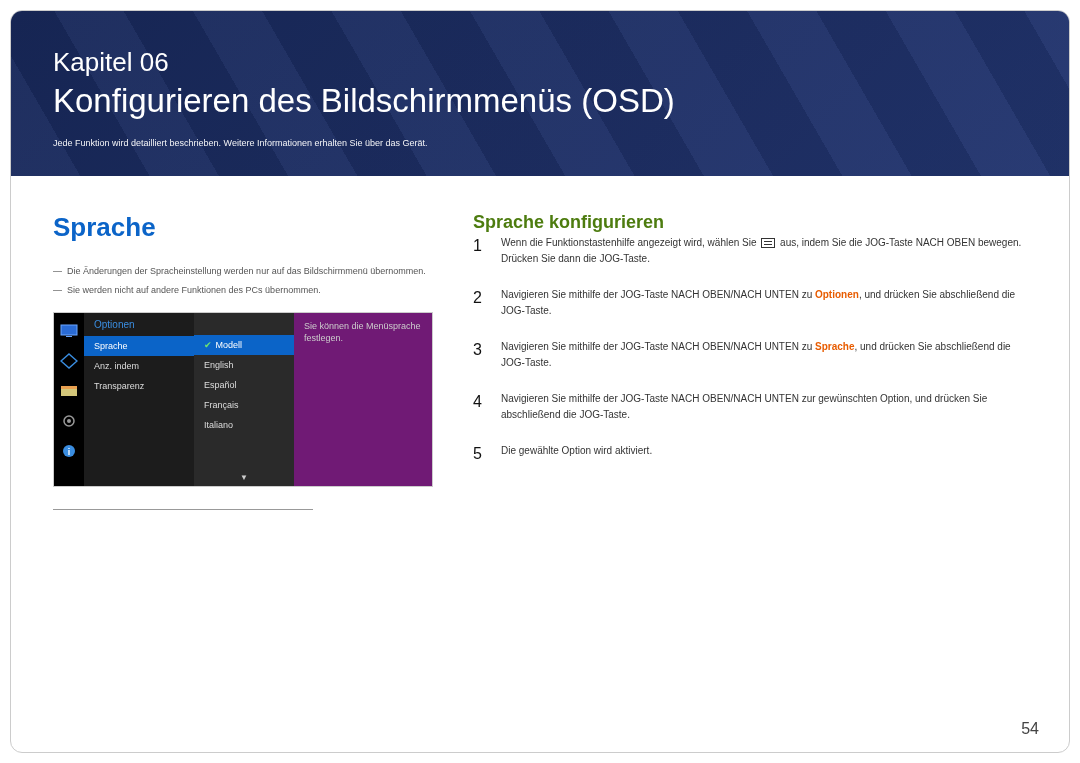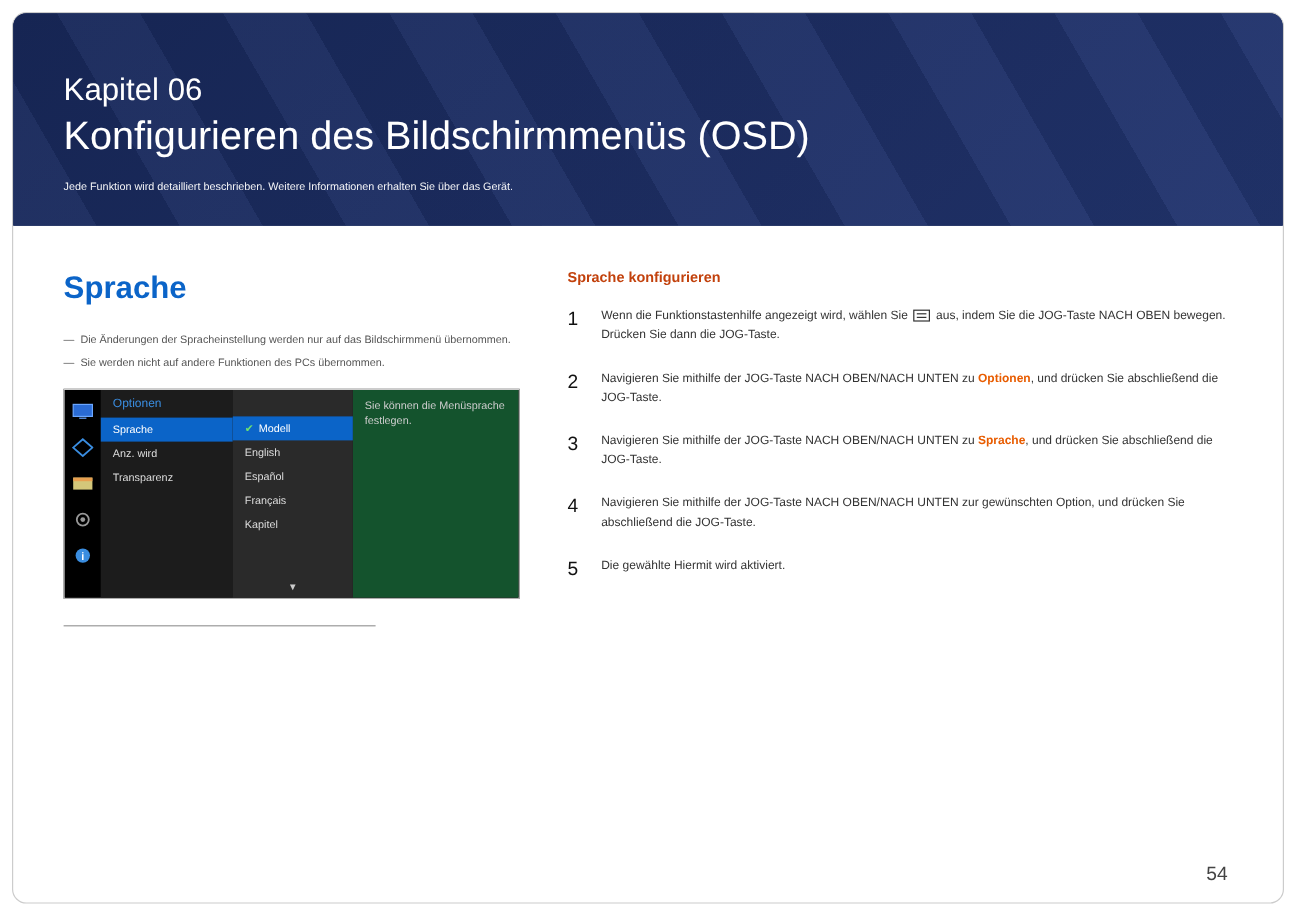--- a/index.html
+++ b/index.html
@@ -14,23 +14,24 @@
   .page-border {
     position: absolute;
     top: 10px; left: 10px; right: 10px; bottom: 10px;
     border: 1px solid #ccc;
     border-radius: 12px;
     overflow: hidden;
   }
   .header {
     background: linear-gradient(135deg, #1a2d5c 0%, #1a2d5c 50%, #2a3d6c 50%, #2a3d6c 60%, #1a2d5c 60%);
     background-color: #1a2d5c;
-    padding: 48px 42px 28px 42px;
+    padding: 36px 42px 28px 42px;
     color: #fff;
     position: relative;
+    border-radius: 23px;
   }
   .header::before {
     content: "";
     position: absolute;
     inset: 0;
     background: 
       repeating-linear-gradient(60deg, rgba(255,255,255,0.03) 0 60px, rgba(0,0,0,0.08) 60px 120px),
       linear-gradient(135deg, #18285a, #22356f);
     z-index: 0;
   }
@@ -45,21 +46,21 @@
   }
   .col-left { width: 380px; flex-shrink: 0; }
   .col-right { flex: 1; }
   .h2-blue { color: #0b64c8; font-size: 26px; font-weight: 700; margin-bottom: 22px; }
   .desc { font-size: 10px; color: #333; margin-bottom: 8px; }
   .note-dash { font-size: 9px; color: #555; padding-left: 14px; position: relative; margin-bottom: 6px; line-height: 1.4; }
   .note-dash::before { content: "―"; position: absolute; left: 0; top: 0; }
   .footnote-rule { border: none; border-top: 1px solid #999; margin: 22px 0 8px 0; width: 260px; }
   .footnote { font-size: 8px; color: #888; padding-left: 12px; position: relative; }
   .footnote::before { content: "-"; position: absolute; left: 2px; }
-  .h3-black { font-size: 12px; font-weight: 700; color: #c2410c; margin-bottom: 16px; }
+  .h3-black { font-size: 18px; font-weight: 700; color: #4d7c0f; }
   .steps { }
   .step { display: flex; gap: 14px; margin-bottom: 18px; font-size: 10px; color: #333; line-height: 1.6; }
   .step-num { font-size: 16px; font-weight: 400; color: #111; width: 14px; flex-shrink: 0; }
   .step-text { flex: 1; padding-top: 2px; }
   .hl-orange { color: #e85c00; font-weight: 700; }
   .menu-glyph { display: inline-block; vertical-align: middle; width: 14px; height: 10px; border: 1px solid #333; position: relative; margin: 0 2px; }
   .menu-glyph::before, .menu-glyph::after { content: ""; position: absolute; left: 2px; right: 2px; height: 1px; background: #333; }
   .menu-glyph::before { top: 2px; }
   .menu-glyph::after { bottom: 2px; }
 
@@ -115,25 +116,25 @@
   .arrow-down {
     position: absolute; bottom: 4px; left: 50%; transform: translateX(-50%);
     color: #ccc; font-size: 8px;
   }
   .osd-help {
     flex: 1;
     padding: 8px 10px;
     font-size: 9px;
     color: #ccc;
     line-height: 1.3;
-    background: #14532d;
+    background: #701a75;
   }
   .page-num {
     position: absolute;
-    bottom: 14px; right: 46px;
+    bottom: 14px; right: 30px;
     font-size: 16px;
     color: #444;
   }
 </style>
 </head>
 <body>
 
 <div class="page-border">
   <div class="header">
     <div class="chapter-label">Kapitel 06</div>
@@ -176,33 +177,33 @@
             <svg viewBox="0 0 18 16">
                 <circle cx="9" cy="8" r="6" fill="#3a8de0"></circle>
                 <text x="9" y="12" font-size="9" text-anchor="middle" fill="#fff" font-family="Arial" font-weight="bold">i</text>
               </svg>
           </span>
         </div>
         <div class="osd-panel">
           <div class="osd-menu1">
             <div class="osd-menu1-title">Optionen</div>
             <div class="osd-row active">Sprache</div>
-            <div class="osd-row">Anz. wird</div>
+            <div class="osd-row">Anz. indem</div>
             <div class="osd-row">Transparenz</div>
           </div>
           <div class="osd-menu2">
             <div style="height:22px"></div>
             <div class="osd-row active">
               <span class="check">✔</span>
               <span>Modell</span>
             </div>
             <div class="osd-row">English</div>
             <div class="osd-row">Español</div>
             <div class="osd-row">Français</div>
-            <div class="osd-row">Kapitel</div>
+            <div class="osd-row">Italiano</div>
             <div class="arrow-down">▼</div>
           </div>
           <div class="osd-help">Sie können die Menüsprache festlegen.</div>
         </div>
       </div>
 
       <hr class="footnote-rule">
     </div>
 
     <div class="col-right">
@@ -225,20 +226,20 @@
           <div class="step-text">
             <span>Navigieren Sie mithilfe der JOG-Taste NACH OBEN/NACH UNTEN zu </span><span class="hl-orange">Sprache</span><span>, und drücken Sie abschließend die JOG-Taste.</span>
           </div>
         </div>
         <div class="step">
           <div class="step-num">4</div>
           <div class="step-text">Navigieren Sie mithilfe der JOG-Taste NACH OBEN/NACH UNTEN zur gewünschten Option, und drücken Sie abschließend die JOG-Taste.</div>
         </div>
         <div class="step">
           <div class="step-num">5</div>
-          <div class="step-text">Die gewählte Hiermit wird aktiviert.</div>
+          <div class="step-text">Die gewählte Option wird aktiviert.</div>
         </div>
       </div>
     </div>
   </div>
 
   <div class="page-num">54</div>
 </div>
 
 </body></html>

